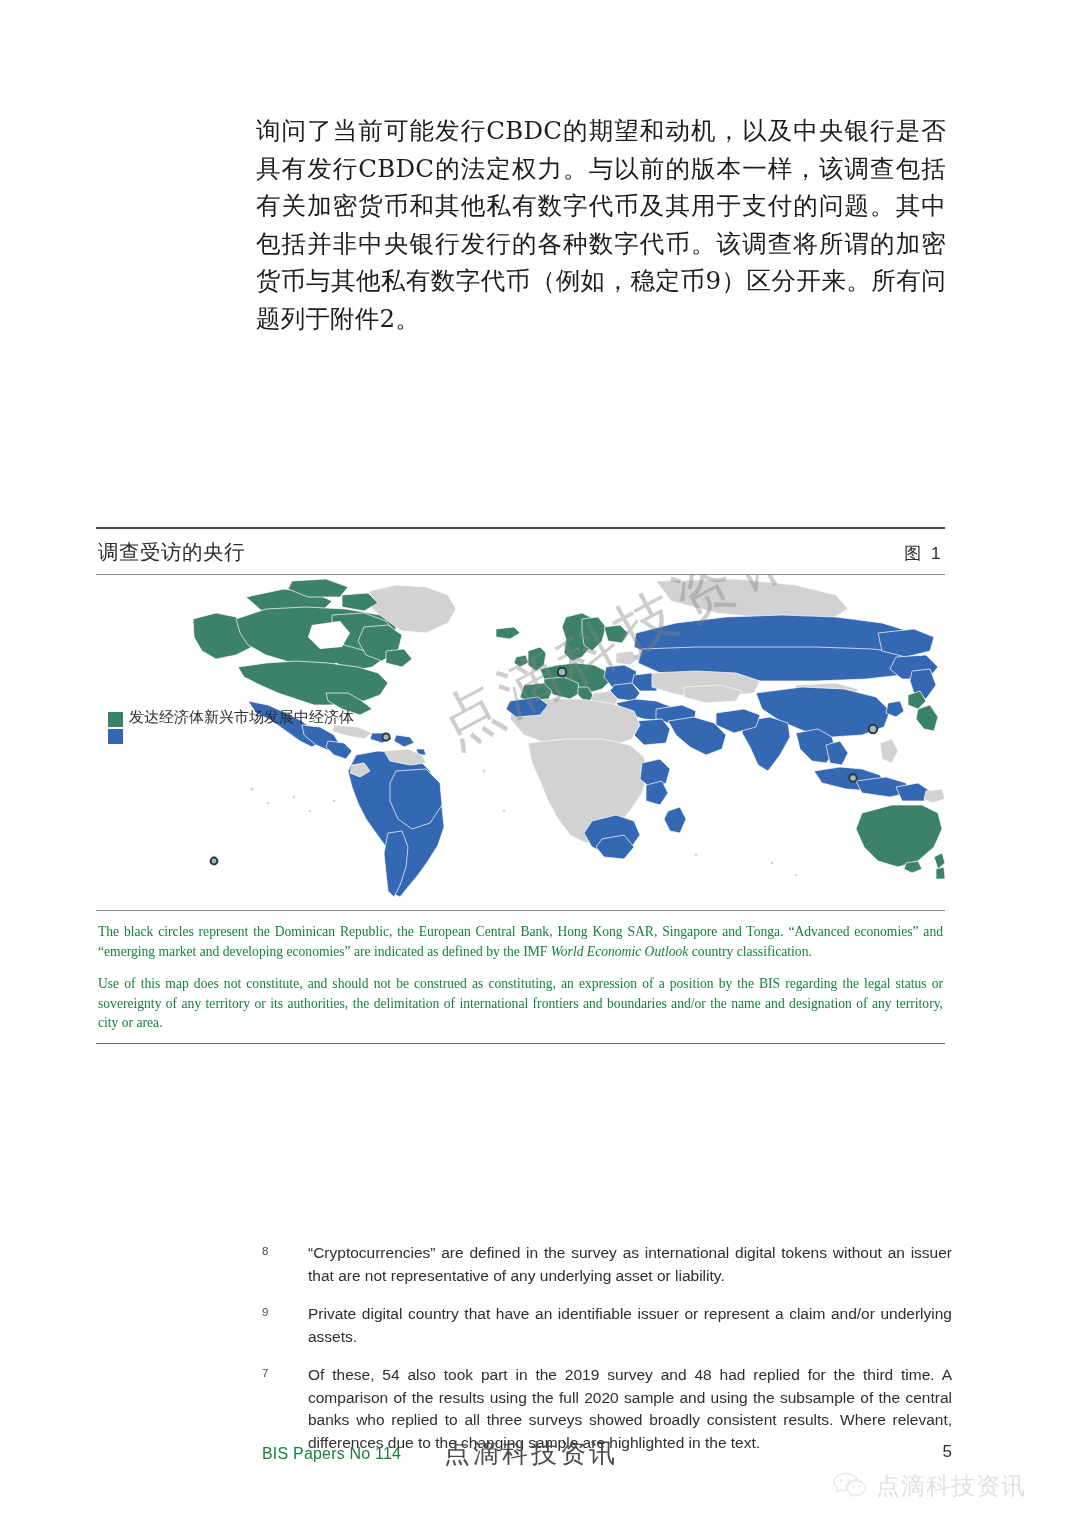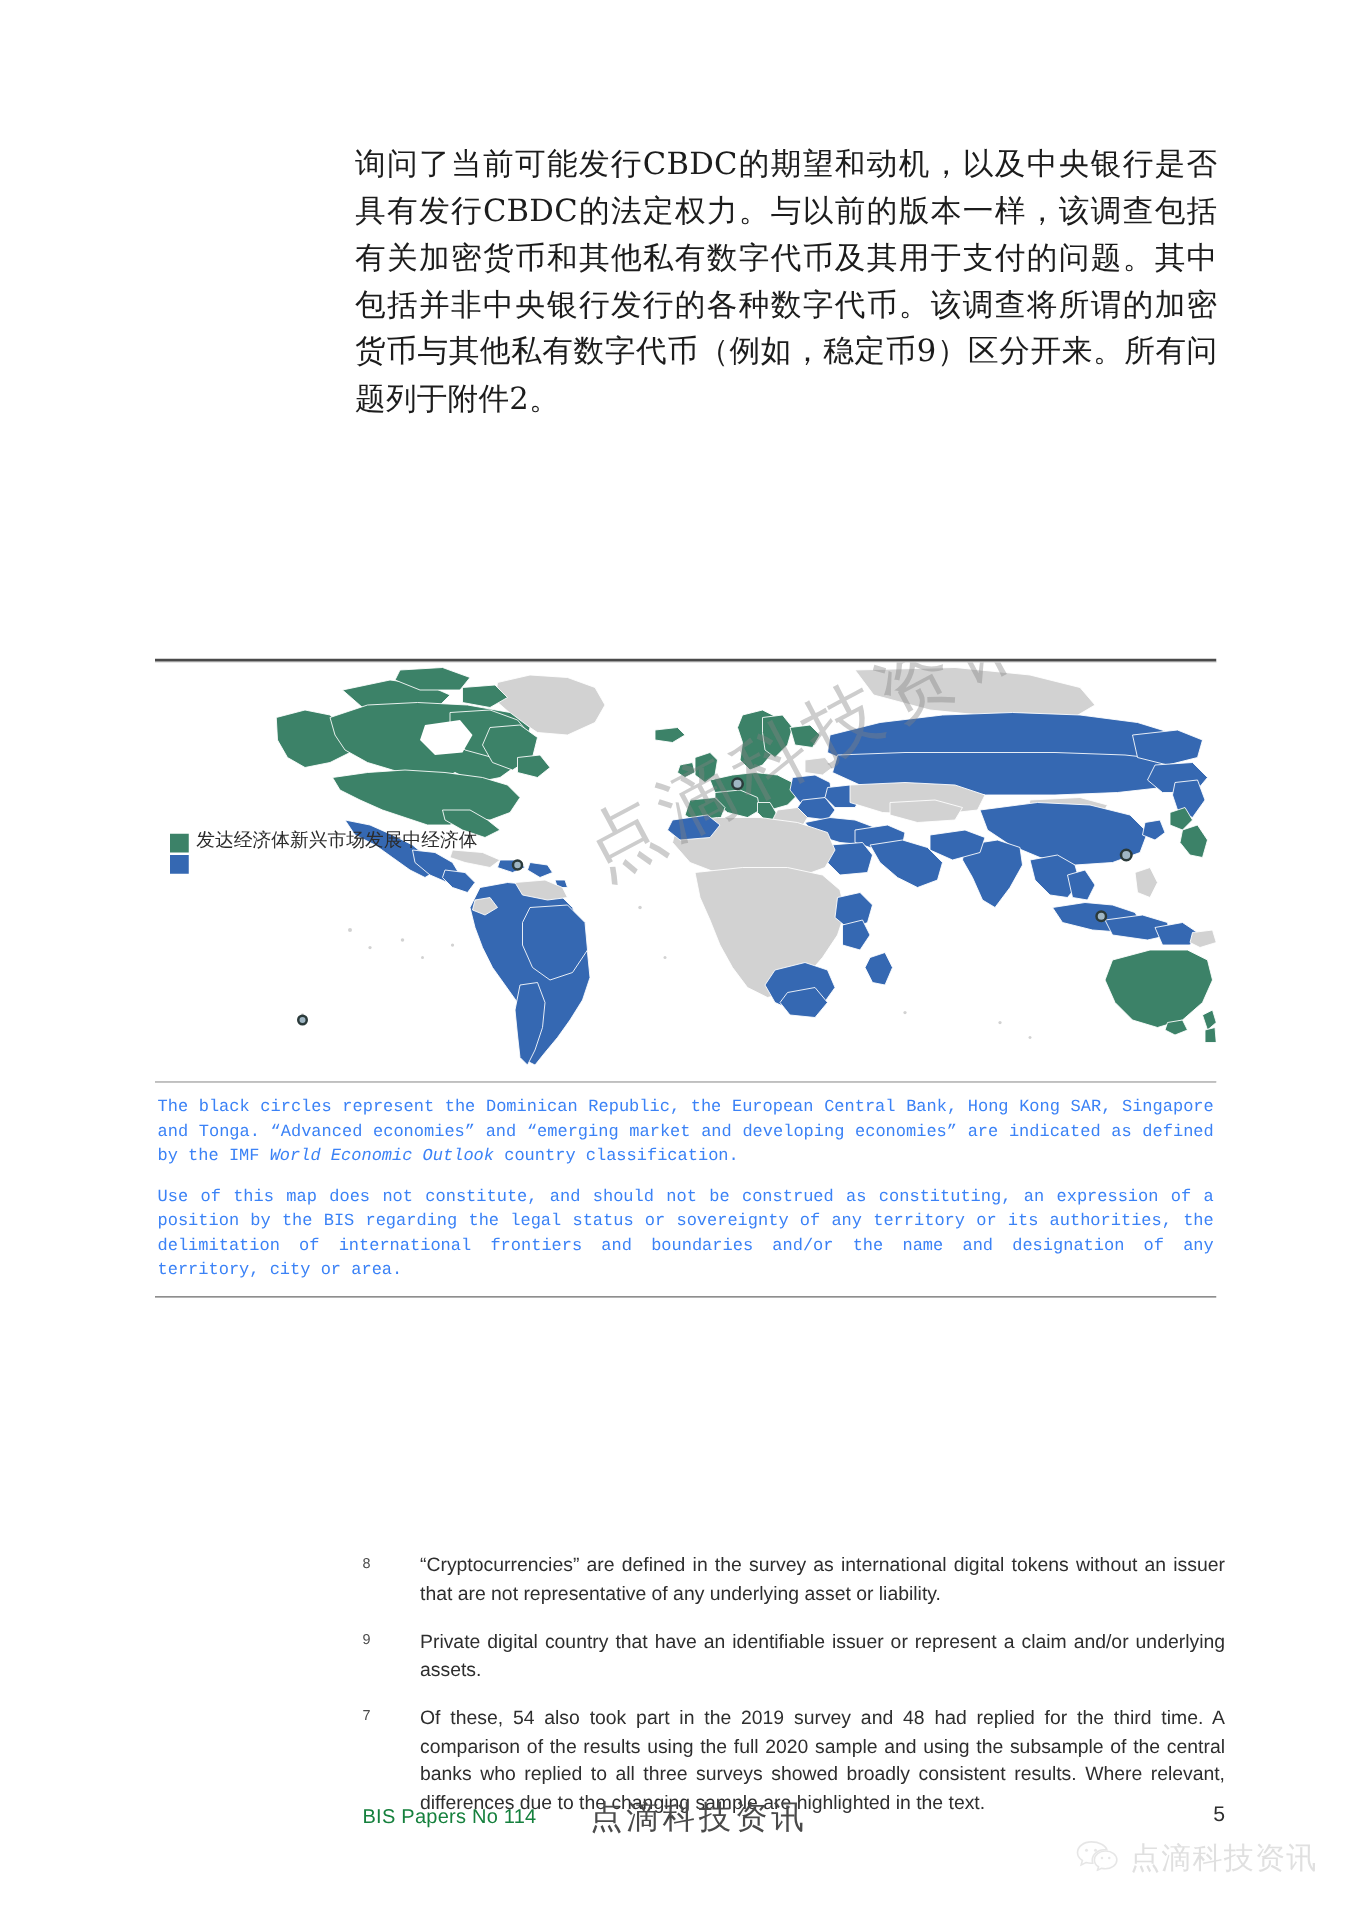--- a/index.html
+++ b/index.html
@@ -12,21 +12,20 @@
     height: 1528px;
     position: relative;
     font-family: "Liberation Sans", "DejaVu Sans", sans-serif;
     overflow: hidden;
   }
 
   .page {
     position: absolute;
     inset: 0;
     background: #ffffff;
-    margin-left: 28px;
   }
 
   
   .body-block {
     position: absolute;
     left: 256px;
     top: 112px;
     width: 690px;
   }
   .para {
@@ -144,24 +143,24 @@
     line-height: 17.5px;
     color: #2b2b2b;
     white-space: nowrap;
   }
 
   
   .fig-notes {
     padding: 11px 2px 10px 2px;
   }
   .note {
-    font-family: Liberation Mono, monospace;
+    font-family: Liberation Serif, serif;
     font-size: 13.6px;
     line-height: 19.5px;
-    color: #3b82f6;
+    color: #15803d;
     text-align: justify;
     margin: 0;
   }
   .note + .note { margin-top: 13px; }
   .note i { font-style: italic; }
 
   
   .footnotes {
     position: absolute;
     left: 262px;
@@ -251,20 +250,24 @@
 <div class="page">
 
   <div class="body-block">
     <p class="para">询问了当前可能发行CBDC的期望和动机，以及中央银行是否具有发行CBDC的法定权力。与以前的版本一样，该调查包括有关加密货币和其他私有数字代币及其用于支付的问题。其中包括并非中央银行发行的各种数字代币。该调查将所谓的加密货币与其他私有数字代币（例如，稳定币9）区分开来。所有问题列于附件2。</p>
   </div>
 
   <div class="figure">
 
     <div class="fig-rule-top"></div>
 
+    <div class="fig-titlebar">
+      <span class="fig-title">调查受访的央行</span>
+      <span class="fig-number">图 1</span>
+    </div>
 
     <div class="fig-rule-mid"></div>
 
     <div class="map-wrap">
       <svg class="map-svg" viewBox="0 0 849 335" preserveAspectRatio="none">
         <defs>
           <style>
             .ae  { fill:#3c8268; stroke:#ffffff; stroke-width:0.7; }
             .em  { fill:#3568b2; stroke:#ffffff; stroke-width:0.7; }
             .ns  { fill:#d2d2d2; stroke:#ffffff; stroke-width:0.7; }

